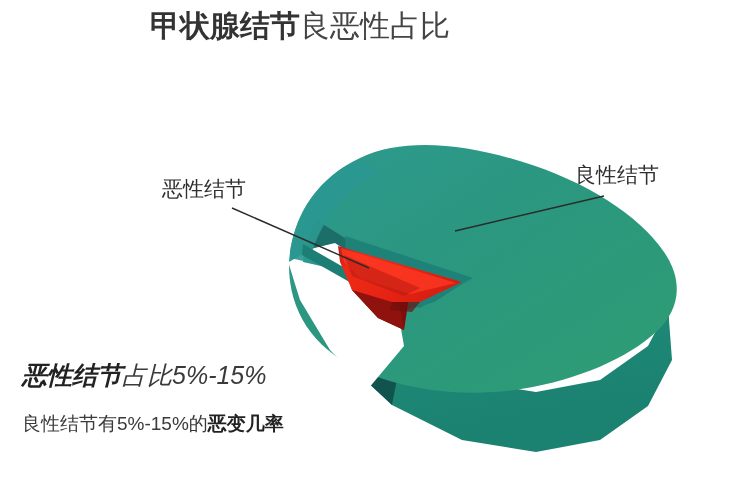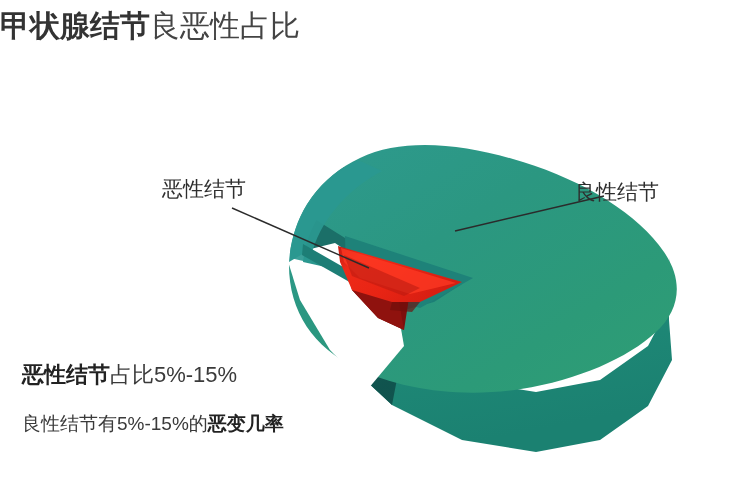--- a/index.html
+++ b/index.html
@@ -15,20 +15,21 @@
     overflow: hidden;
     font-family: "Liberation Sans", "DejaVu Sans", sans-serif;
   }
 
   
   #title {
     position: absolute;
     left: 0;
     top: 6px;
     width: 600px;
+    text-align: center;
     white-space: nowrap;
     font-size: 30px;
     line-height: 40px;
     color: #3b3b3b;
     letter-spacing: 0px;
   }
   #title .strong {
     font-weight: bold;
     color: #333333;
   }
@@ -54,34 +55,35 @@
     color: #2e2e2e;
     white-space: nowrap;
     font-weight: normal;
   }
   #label-malignant {
     left: 162px;
     top: 176px;
   }
   #label-benign {
     left: 575px;
-    top: 179px;
+    top: 162px;
   }
 
   
   .footnote {
     position: absolute;
     white-space: nowrap;
     color: #2e2e2e;
   }
   #footnote-1 {
     left: 22px;
     top: 358px;
-    font-size: 22px;
+    font-size: 25px;
     line-height: 34px;
+    font-style: italic;
   }
   #footnote-2 {
     left: 22px;
     top: 408px;
     font-size: 19px;
     line-height: 32px;
   }
   .fn-bold { font-weight: bold; color: #222222; }
   .fn-reg  { font-weight: normal; color: #3a3a3a; }
 </style>

